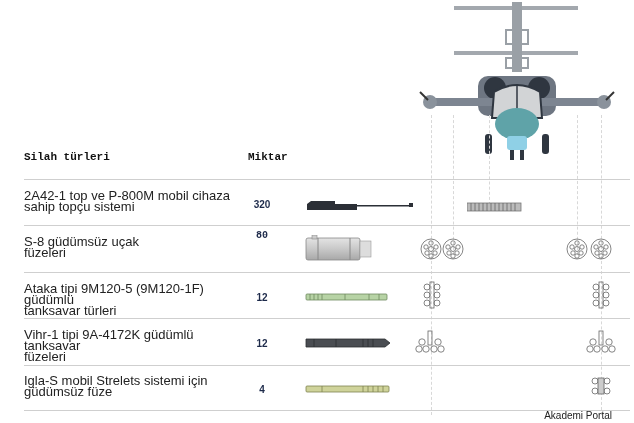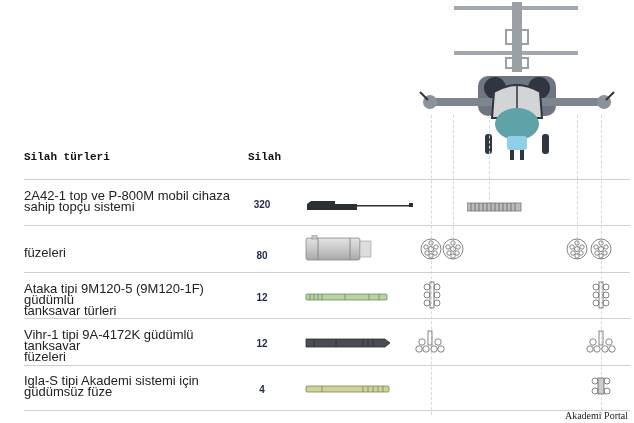--- a/index.html
+++ b/index.html
@@ -3,21 +3,21 @@
 <meta charset="utf-8">
 <style>
   html, body { margin:0; padding:0; background:#ffffff; }
   body { width:634px; height:423px; position:relative; overflow:hidden; font-family:"Liberation Sans", sans-serif; color:#1a1a1a; }
   .abs { position:absolute; }
   .hdr { font-weight:bold; font-size:11px; color:#111;font-family:Liberation Mono, monospace; }
   .row-line { position:absolute; left:24px; width:606px; height:1px; background:#cfcfcf; }
   .label { position:absolute; left:24px; font-size:13px; line-height:11px; color:#222; width:220px; }
   .qty { position:absolute; left:248px; width:28px; text-align:center; font-size:10px; font-weight:bold; color:#1d2a4a; font-family:"Liberation Sans", sans-serif; }
   .dash { position:absolute; width:0; border-left:1px dashed #d8d8d8; }
-  .credit { position:absolute; right:6px; bottom:2px; font-size:10px; color:#222; font-family:Liberation Serif, serif; }
+  .credit { position:absolute; right:22px; bottom:2px; font-size:10px; color:#222; font-family:Liberation Sans, sans-serif; }
 </style>
 </head>
 <body>
 
 <svg class="abs" style="left:412px; top:0px;" width="210" height="162" viewBox="0 0 210 162">
 
   <rect x="42" y="6" width="124" height="4" fill="#a3a8ae"></rect>
   <rect x="42" y="51" width="124" height="4" fill="#a3a8ae"></rect>
 
   <rect x="100" y="2" width="10" height="70" fill="#9aa0a6"></rect>
@@ -48,21 +48,21 @@
   <rect x="108" y="150" width="4" height="10" fill="#2f3640"></rect>
 </svg>
 
 <div class="dash" style="left:431px; top:115px; height:300px;"></div>
 <div class="dash" style="left:453px; top:115px; height:140px;"></div>
 <div class="dash" style="left:489px; top:115px; height:90px;"></div>
 <div class="dash" style="left:577px; top:115px; height:140px;"></div>
 <div class="dash" style="left:601px; top:115px; height:300px;"></div>
 
 <div class="abs hdr" style="left:24px; top:151px;">Silah türleri</div>
-<div class="abs hdr" style="left:248px; top:151px;">Silah</div>
+<div class="abs hdr" style="left:248px; top:151px;">Miktar</div>
 
 <div class="row-line" style="top:179px;"></div>
 <div class="row-line" style="top:225px;"></div>
 <div class="row-line" style="top:272px;"></div>
 <div class="row-line" style="top:318px;"></div>
 <div class="row-line" style="top:365px;"></div>
 <div class="row-line" style="top:410px;"></div>
 
 <div>
   <div class="label" style="top:190px;"><span>2A42-1 top ve P-800M mobil cihaza</span><br><span>sahip topçu sistemi</span></div>
@@ -85,22 +85,22 @@
         <line x1="32" y1="1" x2="32" y2="9"></line>
         <line x1="36" y1="1" x2="36" y2="9"></line>
         <line x1="40" y1="1" x2="40" y2="9"></line>
         <line x1="44" y1="1" x2="44" y2="9"></line>
         <line x1="48" y1="1" x2="48" y2="9"></line>
     </g>
   </svg>
 </div>
 
 <div>
-  <div class="label" style="top:236px;"><br><span>füzeleri</span></div>
-  <div class="qty" style="top:250px;">80</div>
+  <div class="label" style="top:236px;"><span>S-8 güdümsüz uçak</span><br><span>füzeleri</span></div>
+  <div class="qty" style="top:230px;font-family:Liberation Mono, monospace;">80</div>
   <svg class="abs" style="left:305px; top:235px;" width="70" height="28">
     <defs>
         <linearGradient id="pg" x1="0" y1="0" x2="0" y2="1">
           <stop offset="0" stop-color="#e4e4e4"></stop>
           <stop offset="0.5" stop-color="#c8c8c8"></stop>
           <stop offset="1" stop-color="#a8a8a8"></stop>
         </linearGradient>
       </defs>
     <rect x="1" y="3" width="54" height="22" rx="2" fill="url(#pg)" stroke="#888" stroke-width="0.8"></rect>
     <rect x="55" y="6" width="11" height="16" fill="#ddd" stroke="#999" stroke-width="0.6"></rect>
@@ -220,21 +220,21 @@
         <circle cx="23" cy="12" r="3.2"></circle>
       <circle cx="4" cy="19" r="3.2"></circle>
         <circle cx="11" cy="19" r="3.2"></circle>
         <circle cx="19" cy="19" r="3.2"></circle>
         <circle cx="26" cy="19" r="3.2"></circle>
     </g>
   </svg>
 </div>
 
 <div>
-  <div class="label" style="top:375px;"><span>Igla-S tipi Akademi sistemi için</span><br><span>güdümsüz füze</span></div>
+  <div class="label" style="top:375px;"><span>Igla-S mobil Strelets sistemi için</span><br><span>güdümsüz füze</span></div>
   <div class="qty" style="top:384px;">4</div>
   <svg class="abs" style="left:305px; top:384px;" width="86" height="10">
     <rect x="1" y="2" width="83" height="6" rx="1" fill="#cfd39a" stroke="#7f8350" stroke-width="0.8"></rect>
     <g stroke="#7f8350" stroke-width="0.8">
         <line x1="17" y1="2" x2="17" y2="8"></line>
         <line x1="58" y1="2" x2="58" y2="8"></line>
         <line x1="63" y1="2" x2="63" y2="8"></line>
         <line x1="68" y1="2" x2="68" y2="8"></line>
         <line x1="73" y1="2" x2="73" y2="8"></line>
         <line x1="78" y1="2" x2="78" y2="8"></line>

